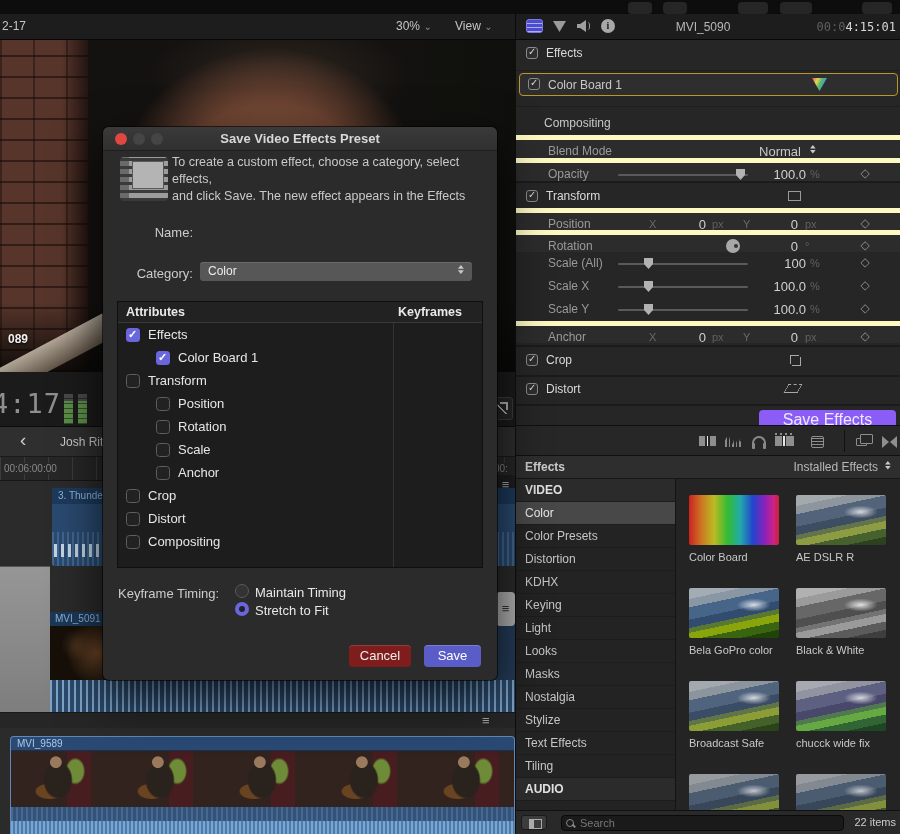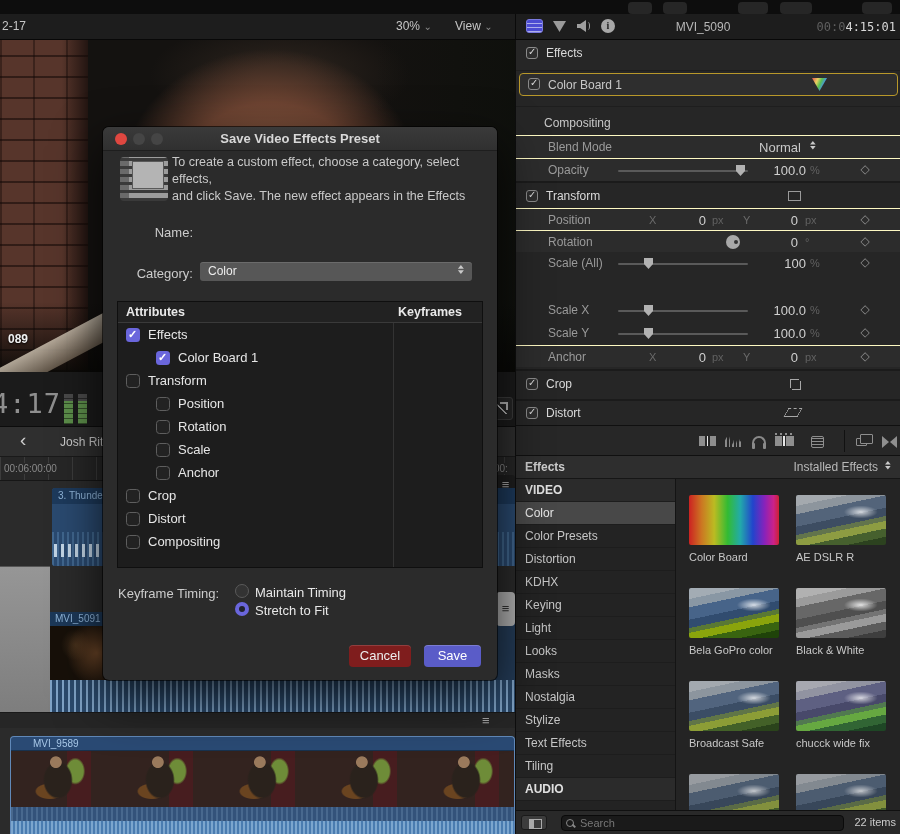--- a/index.html
+++ b/index.html
@@ -81,21 +81,21 @@
   .gap-gray { position:absolute; left:0; top:85px; width:50px; height:149px; background:linear-gradient(#969696, #7d7d7d); border-top:1px solid #555; }
   .clip-5091 { position:absolute; left:50px; top:131px; width:465px; height:100px; background:#243c58; overflow:hidden; }
   .clip-5091 .hd { height:14px; background:#1c3858; color:#8fb4d8; font-size:10px; line-height:14px; padding-left:5px; }
   .thumb-5091 { position:absolute; left:0; top:14px; width:85px; height:54px; background:#171009;
     background-image:radial-gradient(40px 44px at 55% 50%, #6b4527 0%, rgba(20,12,6,0) 75%), radial-gradient(18px 20px at 30% 35%, #3c2a18 0%, rgba(0,0,0,0) 80%); }
   .wave2 { position:absolute; left:0; bottom:0; width:100%; height:32px; background:#2b4a6c;
     background-image:repeating-linear-gradient(90deg, #7fa3c6 0 2px, transparent 2px 6px), linear-gradient(rgba(43,74,108,.9) 0 30%, rgba(43,74,108,0) 60%); }
   .strip-912 { position:absolute; left:0; top:231px; width:515px; height:16px; background:#262626; border-top:1px solid #191919; }
   .clip-9589 { position:absolute; left:10px; top:255px; width:505px; height:98px; background:#2a4a74;
     border:1px solid #6088b8; border-bottom:none; border-radius:4px 4px 0 0; overflow:hidden; }
-  .clip-9589 .hd { height:13px; color:#a8c8e8; font-size:10px; line-height:13px; padding-left:22px; }
+  .clip-9589 .hd { height:13px; color:#a8c8e8; font-size:10px; line-height:13px; padding-left:6px; }
   .filmstrip { position:absolute; left:0; top:13px; width:100%; height:57px; background-color:#241a16;
     background-image:
       radial-gradient(9px 9px at 44% 20%, #9a7a5c 0 60%, transparent 70%),
       radial-gradient(22px 28px at 46% 52%, #2a221c 0 60%, transparent 68%),
       radial-gradient(16px 22px at 63% 36%, #6e8c38 0 50%, transparent 62%),
       radial-gradient(24px 13px at 38% 72%, #6a4420 0 55%, transparent 62%),
       linear-gradient(90deg, #33231f 0 55%, #471d1f 55% 78%, #33231f 78% 100%);
     background-size:102px 100%; background-repeat:repeat-x; border-top:1px solid #18324e; }
   .wave3 { position:absolute; left:0; top:70px; width:100%; height:14px; background:#33527a;
     background-image:repeating-linear-gradient(90deg, #48688e 0 2px, transparent 2px 5px); }
@@ -151,21 +151,21 @@
   .btn-save { left:321px; width:57px; background:#5a5cc8; color:#fff; box-shadow:inset 0 1px 0 rgba(255,255,255,.2); }
 
   
   .inspector { left:515px; top:40px; width:385px; height:385px; background:#262626; border-left:1px solid #0e0e0e; overflow:hidden; }
   .irow { position:relative; width:100%; }
   .icb { position:absolute; left:10px; top:5px; width:12px; height:12px; border:1px solid #8a8a8a; border-radius:3px; background:#2e2e2e; }
   .icb::after { content:"✓"; position:absolute; left:1px; top:-2px; color:#d8d8d8; font-size:10px; }
   .ilbl { position:absolute; left:30px; top:4px; font-size:12px; color:#dadada; }
   .plbl { position:absolute; left:32px; top:4px; font-size:12px; color:#9a9a9a; }
   .sep { height:2px; background:#1b1b1b; }
-  .band { background:#2c2c2c; border-top:1px solid #fef9c3; }
+  .band { background:#2c2c2c; border-top:5px solid #fef9c3; }
   .xylbl { position:absolute; top:5px; font-size:11px; color:#6a6a6a; }
   .val { position:absolute; top:4px; font-size:13px; color:#d0d0d0; text-align:right; }
   .unit { position:absolute; top:5px; font-size:11px; color:#616161; }
   .kf-dia { position:absolute; left:342px; top:3px; width:14px; color:#8c8c8c; font-size:12px; text-align:center; }
   .track { position:absolute; left:102px; top:11px; width:130px; height:2px; background:#5a5a5a; border-radius:1px; }
   .thumb { position:absolute; top:-5px; width:9px; height:11px; background:#b2b2b2;
     clip-path:polygon(0 0,100% 0,100% 55%,50% 100%,0 55%); }
   .dial { position:absolute; left:210px; top:4px; width:14px; height:14px; border-radius:50%; background:#a8a8a8; }
   .dial::after { content:""; position:absolute; left:8px; top:5px; width:4px; height:4px; border-radius:50%; background:#333; }
   .rect-icon { position:absolute; left:272px; top:6px; width:13px; height:10px; border:1.5px solid #9a9a9a; }
@@ -385,21 +385,21 @@
     </div>
     <div class="irow" style="height:23px;">
       <span class="plbl">Scale (All)</span>
       <span class="track">
           <span class="thumb" style="left:26px;"></span>
         </span>
       <span class="val" style="left:235px;width:55px;">100</span>
       <span class="unit" style="left:294px;">%</span>
       <span class="kf-dia">◇</span>
     </div>
-    <div class="irow" style="height:23px;margin-top:24px;">
+    <div class="irow" style="height:23px;">
       <span class="plbl">Scale X</span>
       <span class="track">
           <span class="thumb" style="left:26px;"></span>
         </span>
       <span class="val" style="left:235px;width:55px;">100.0</span>
       <span class="unit" style="left:294px;">%</span>
       <span class="kf-dia">◇</span>
     </div>
     <div class="irow" style="height:23px;">
       <span class="plbl">Scale Y</span>

